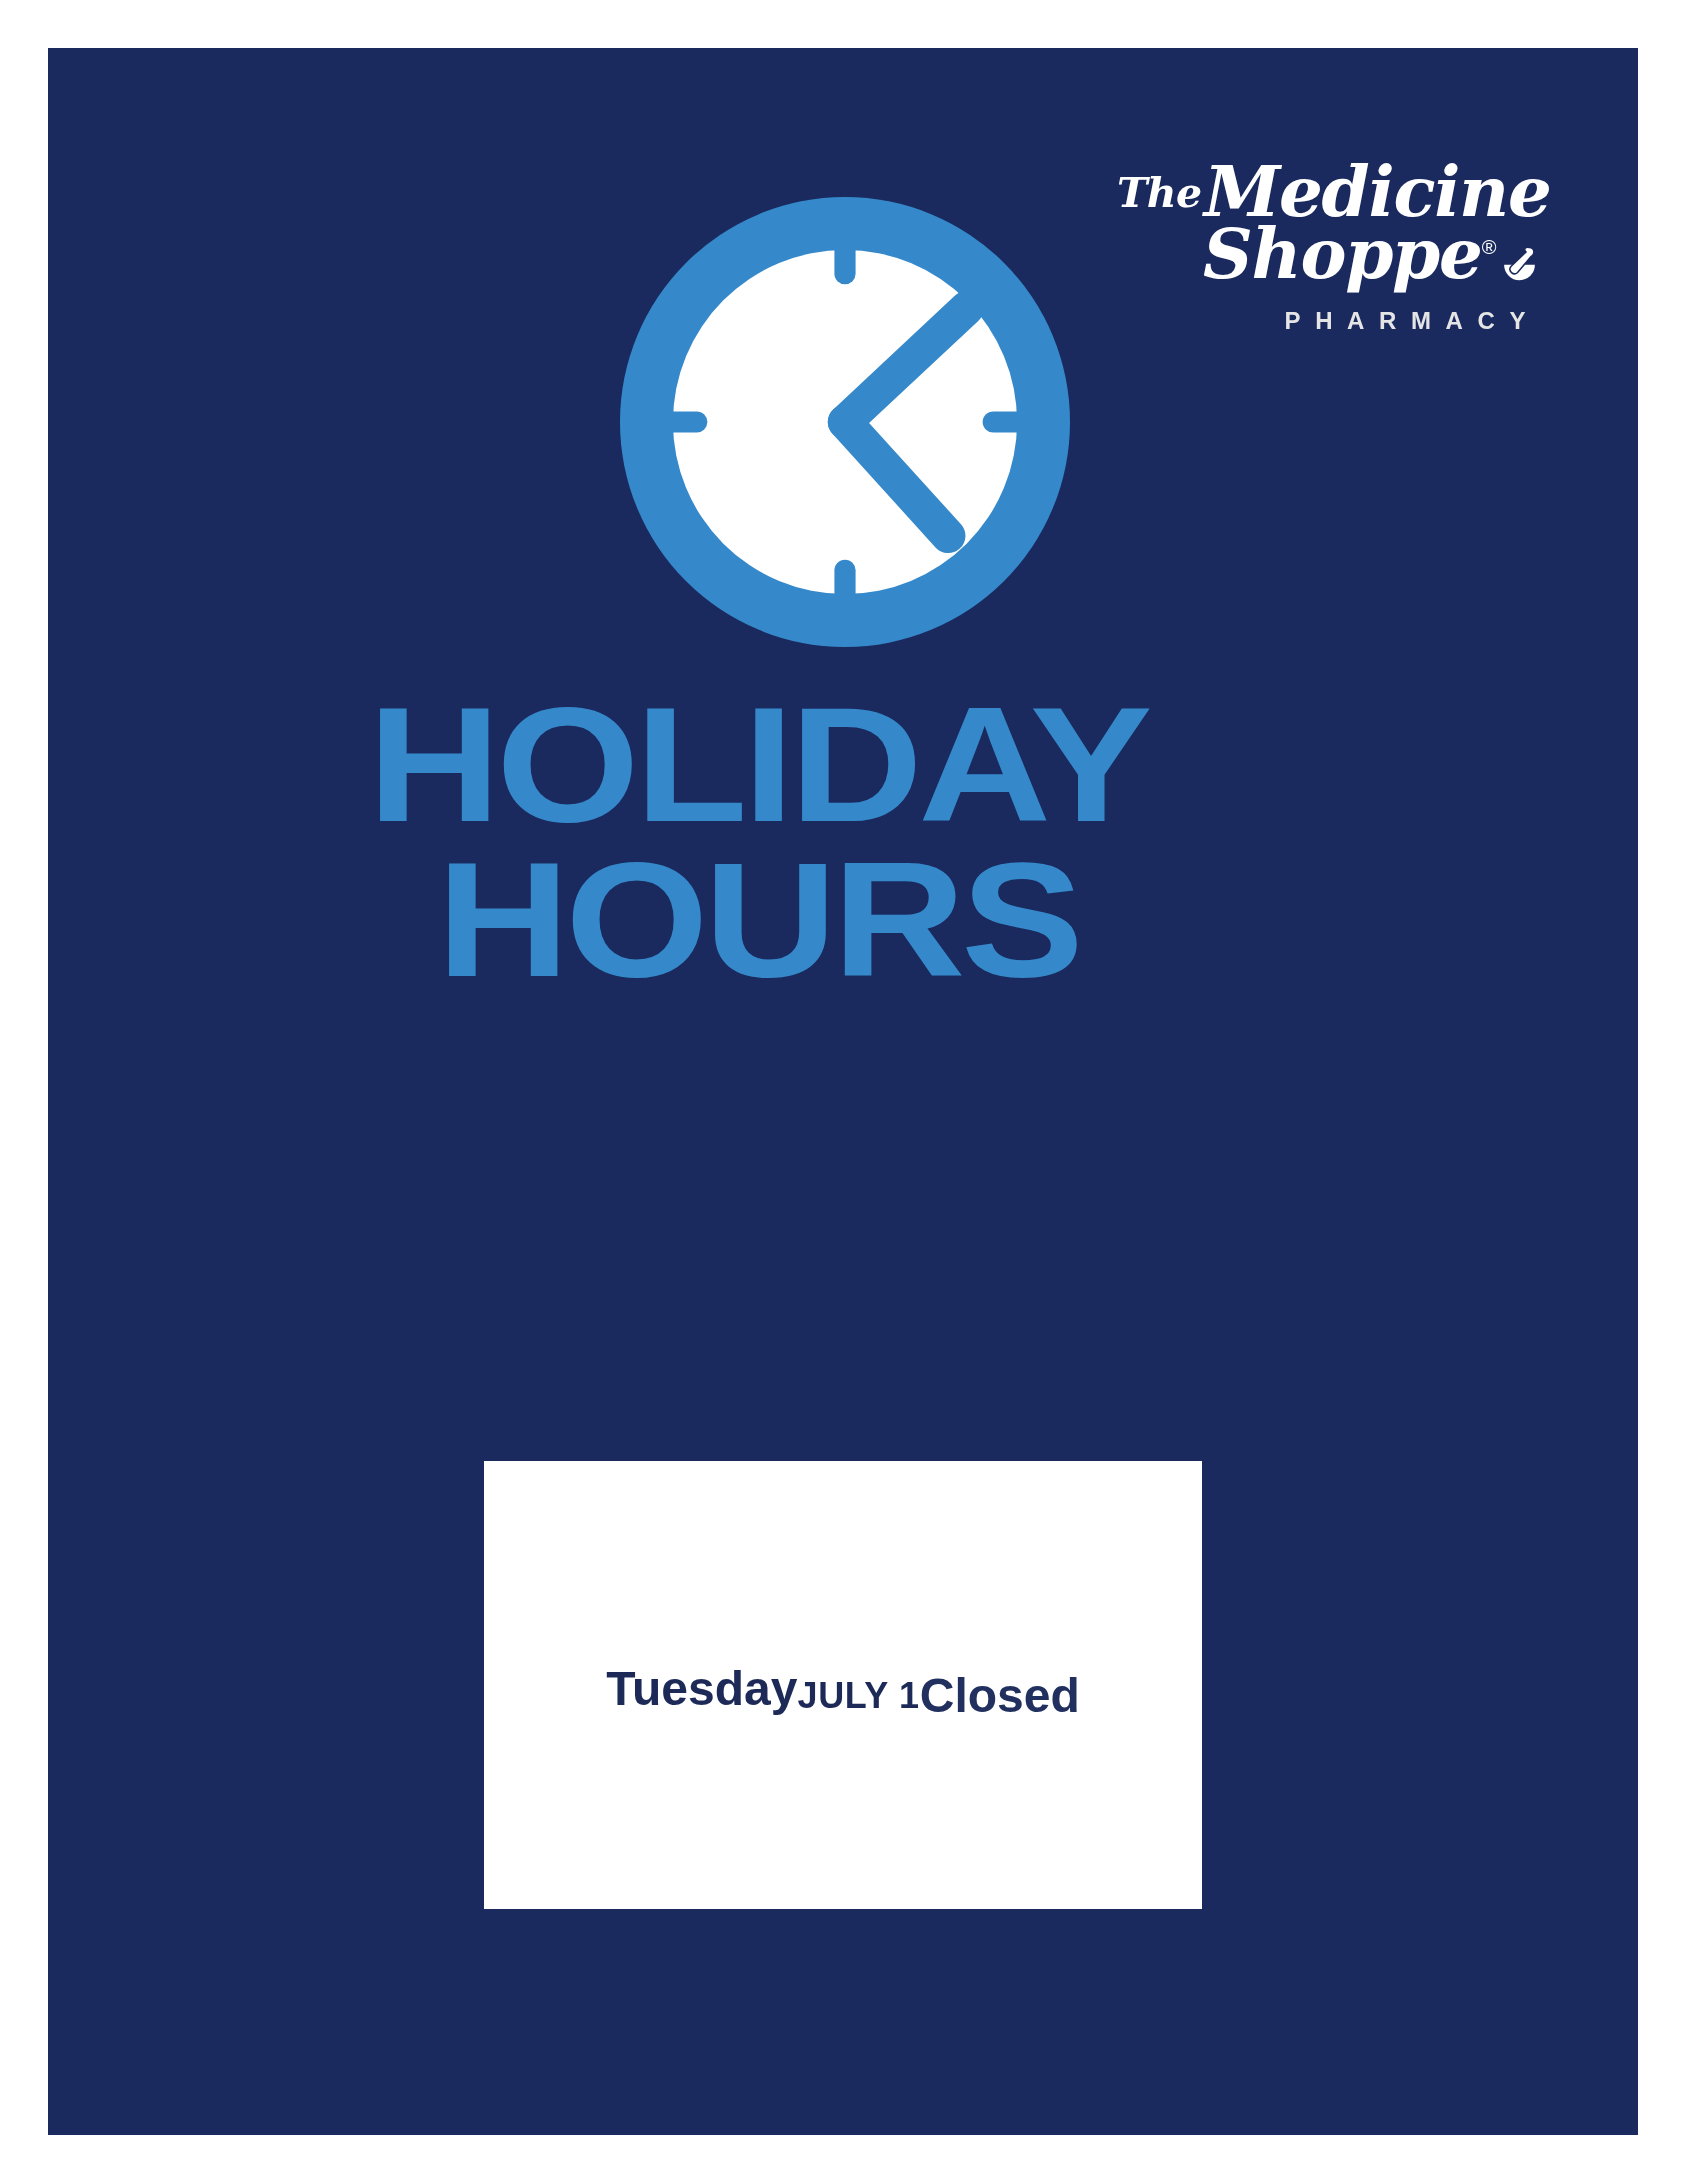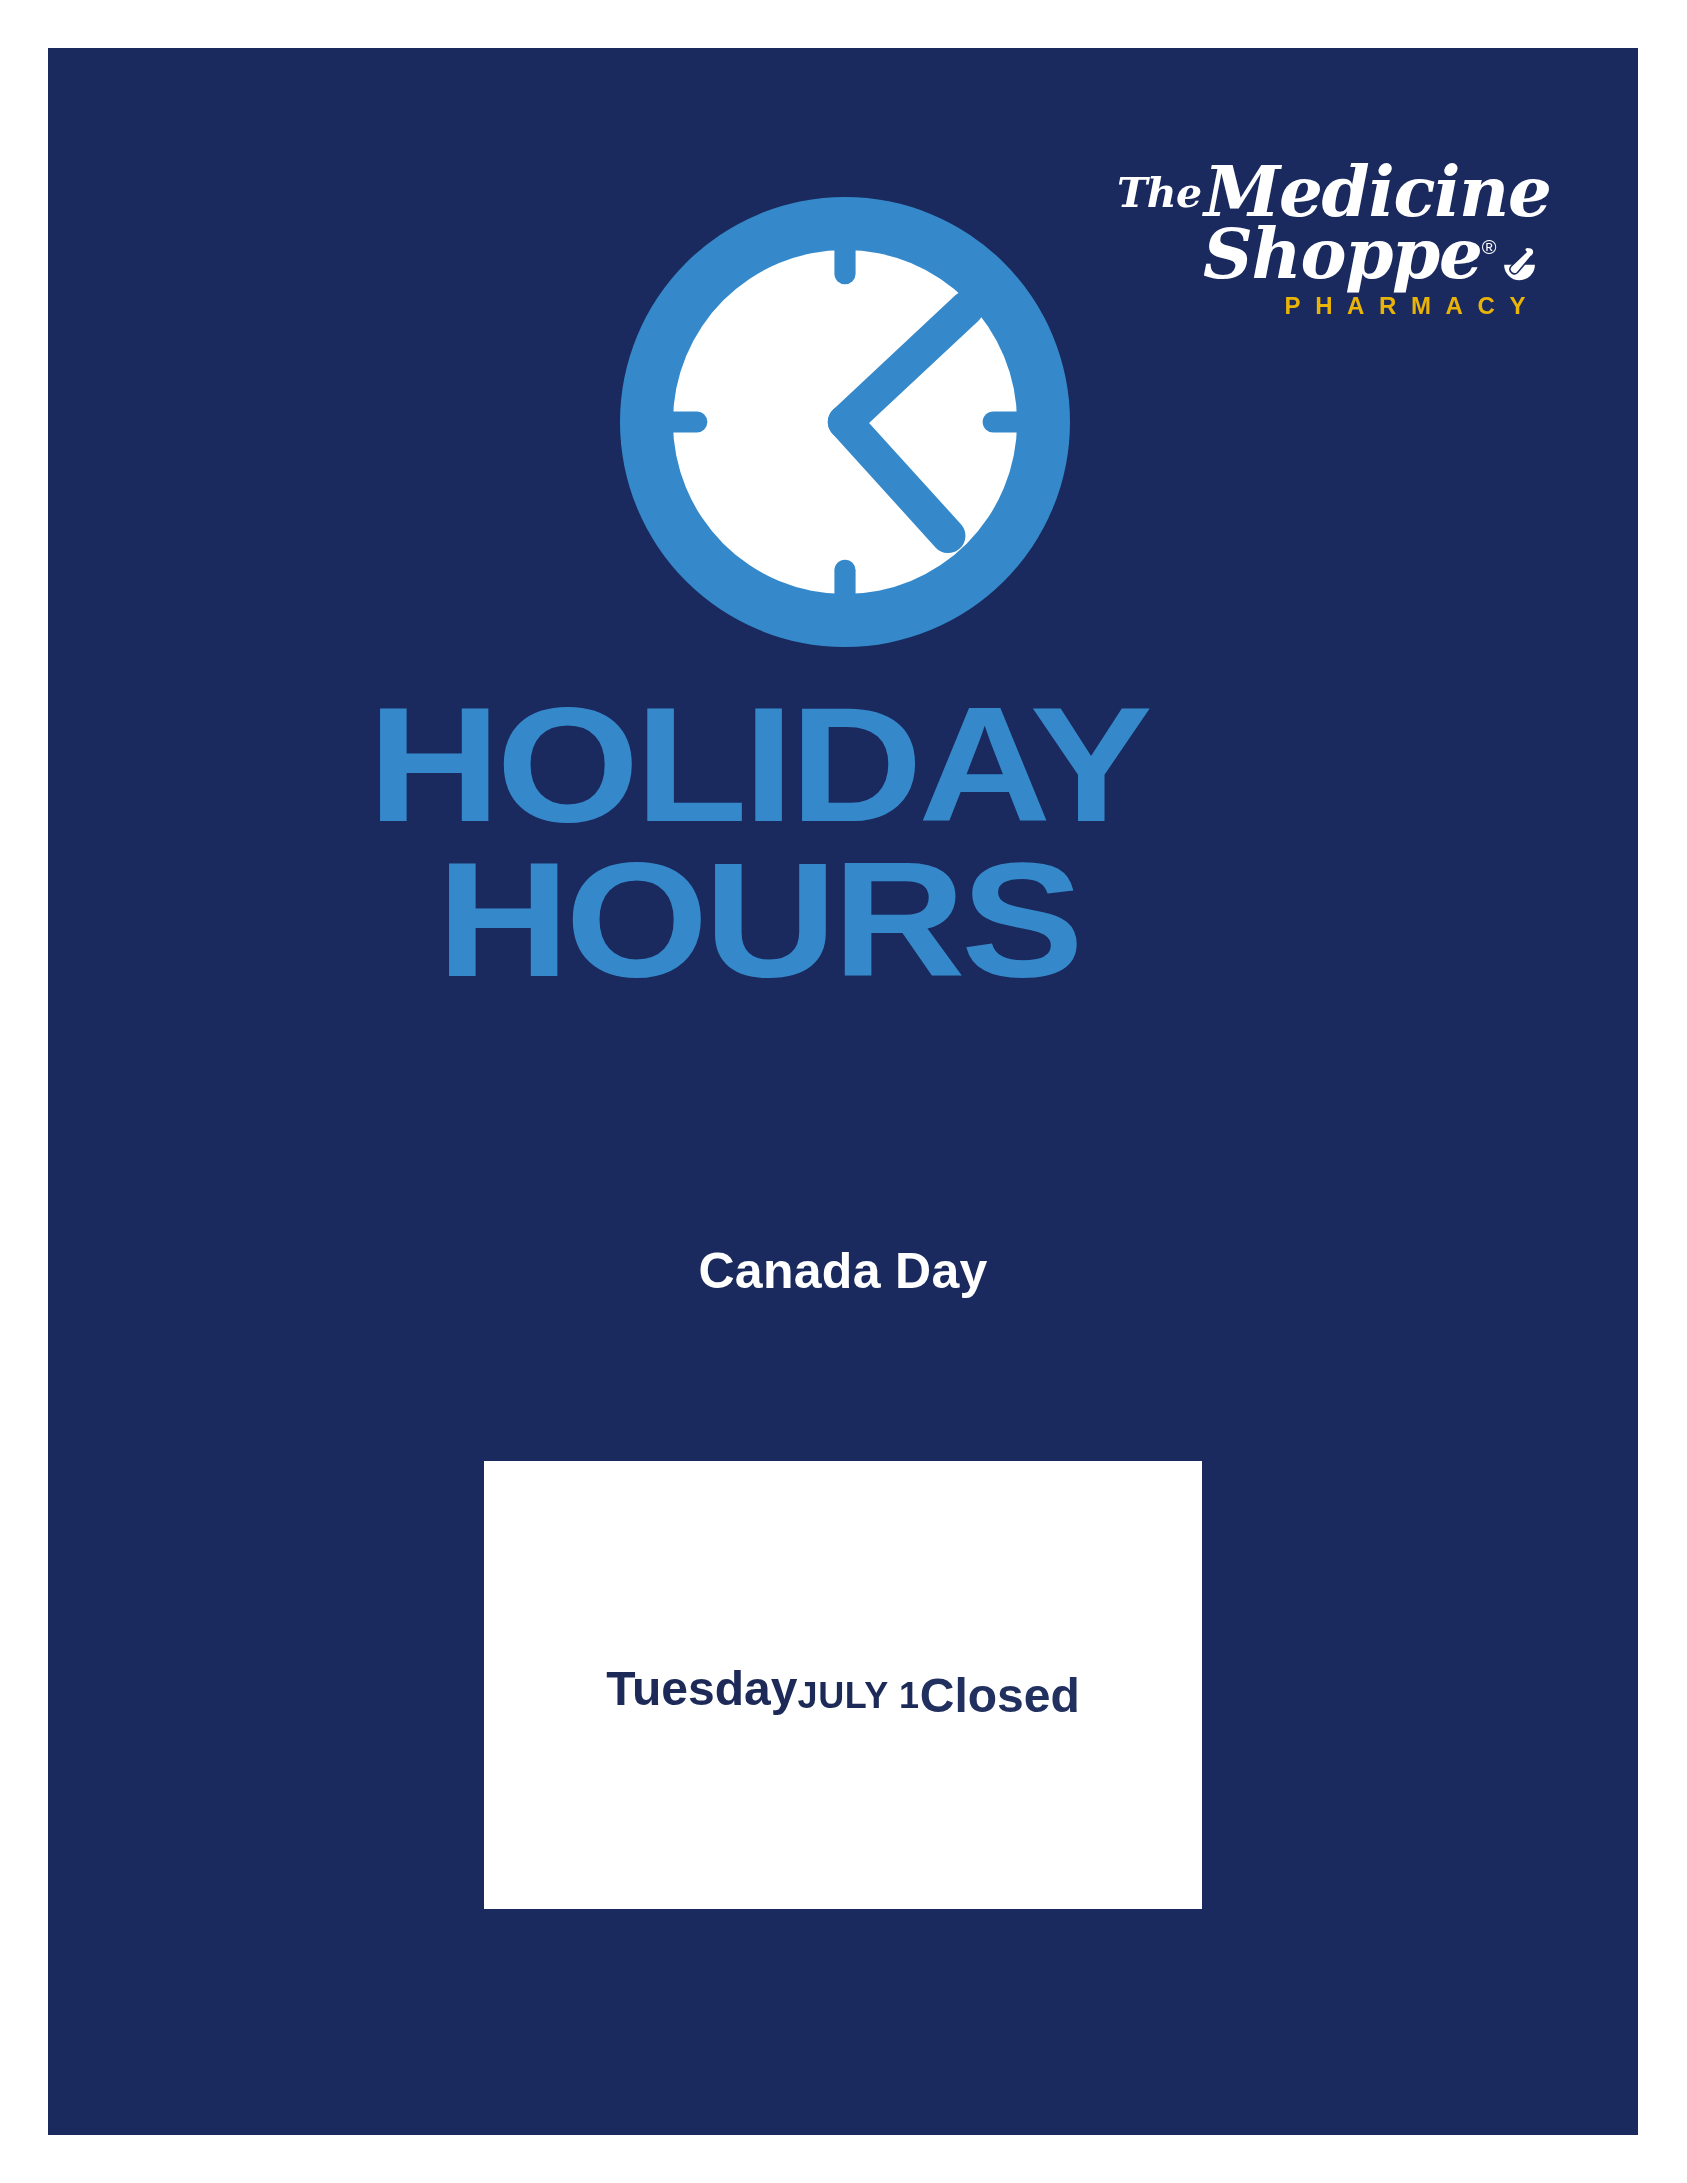--- a/index.html
+++ b/index.html
@@ -86,24 +86,24 @@
     top: 5.3px;
     margin-left: 2.6px;
   }
   .brand-sub {
     display: block;
     font-family: "Liberation Sans", sans-serif;
     font-style: normal;
     font-weight: bold;
     font-size: 24px;
     letter-spacing: 14.6px;
-    margin-top: 4px;
+    margin-top: 19px;
     padding-left: 14.6px;
     text-align: right;
-    color: #eab308;
+    color: #e5e5e5;
     white-space: nowrap;
   }
 
   
   .clock-wrap {
     position: absolute;
     left: 572px;
     top: 149px;
     width: 450px;
     height: 450px;
@@ -219,21 +219,20 @@
         <line x1="170" y1="170" x2="262" y2="84" stroke="#3589cb" stroke-width="26" stroke-linecap="round"></line>
         <line x1="170" y1="170" x2="248" y2="256" stroke="#3589cb" stroke-width="26" stroke-linecap="round"></line>
       </svg>
     </div>
 
     <div class="headline">
       <span class="headline-l1">HOLIDAY</span>
       <span class="headline-l2">HOURS</span>
     </div>
 
-    <div class="subtitle">Canada Day</div>
 
     <div class="info-card">
       <div class="info-day">Tuesday</div>
       <div class="info-date">JULY 1</div>
       <div class="info-status">Closed</div>
     </div>
 
   </div>
 </div>
 

